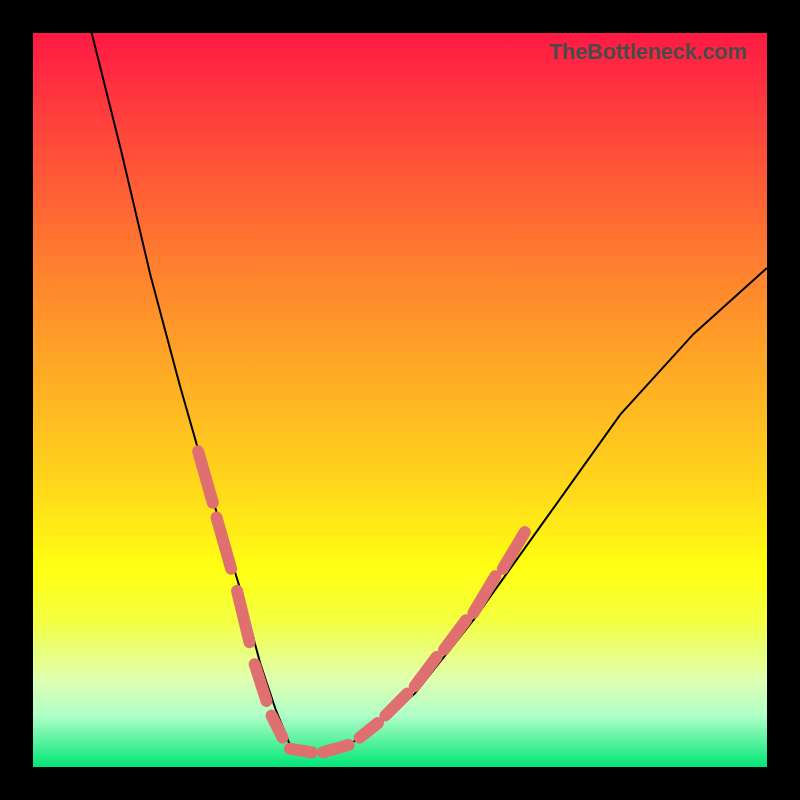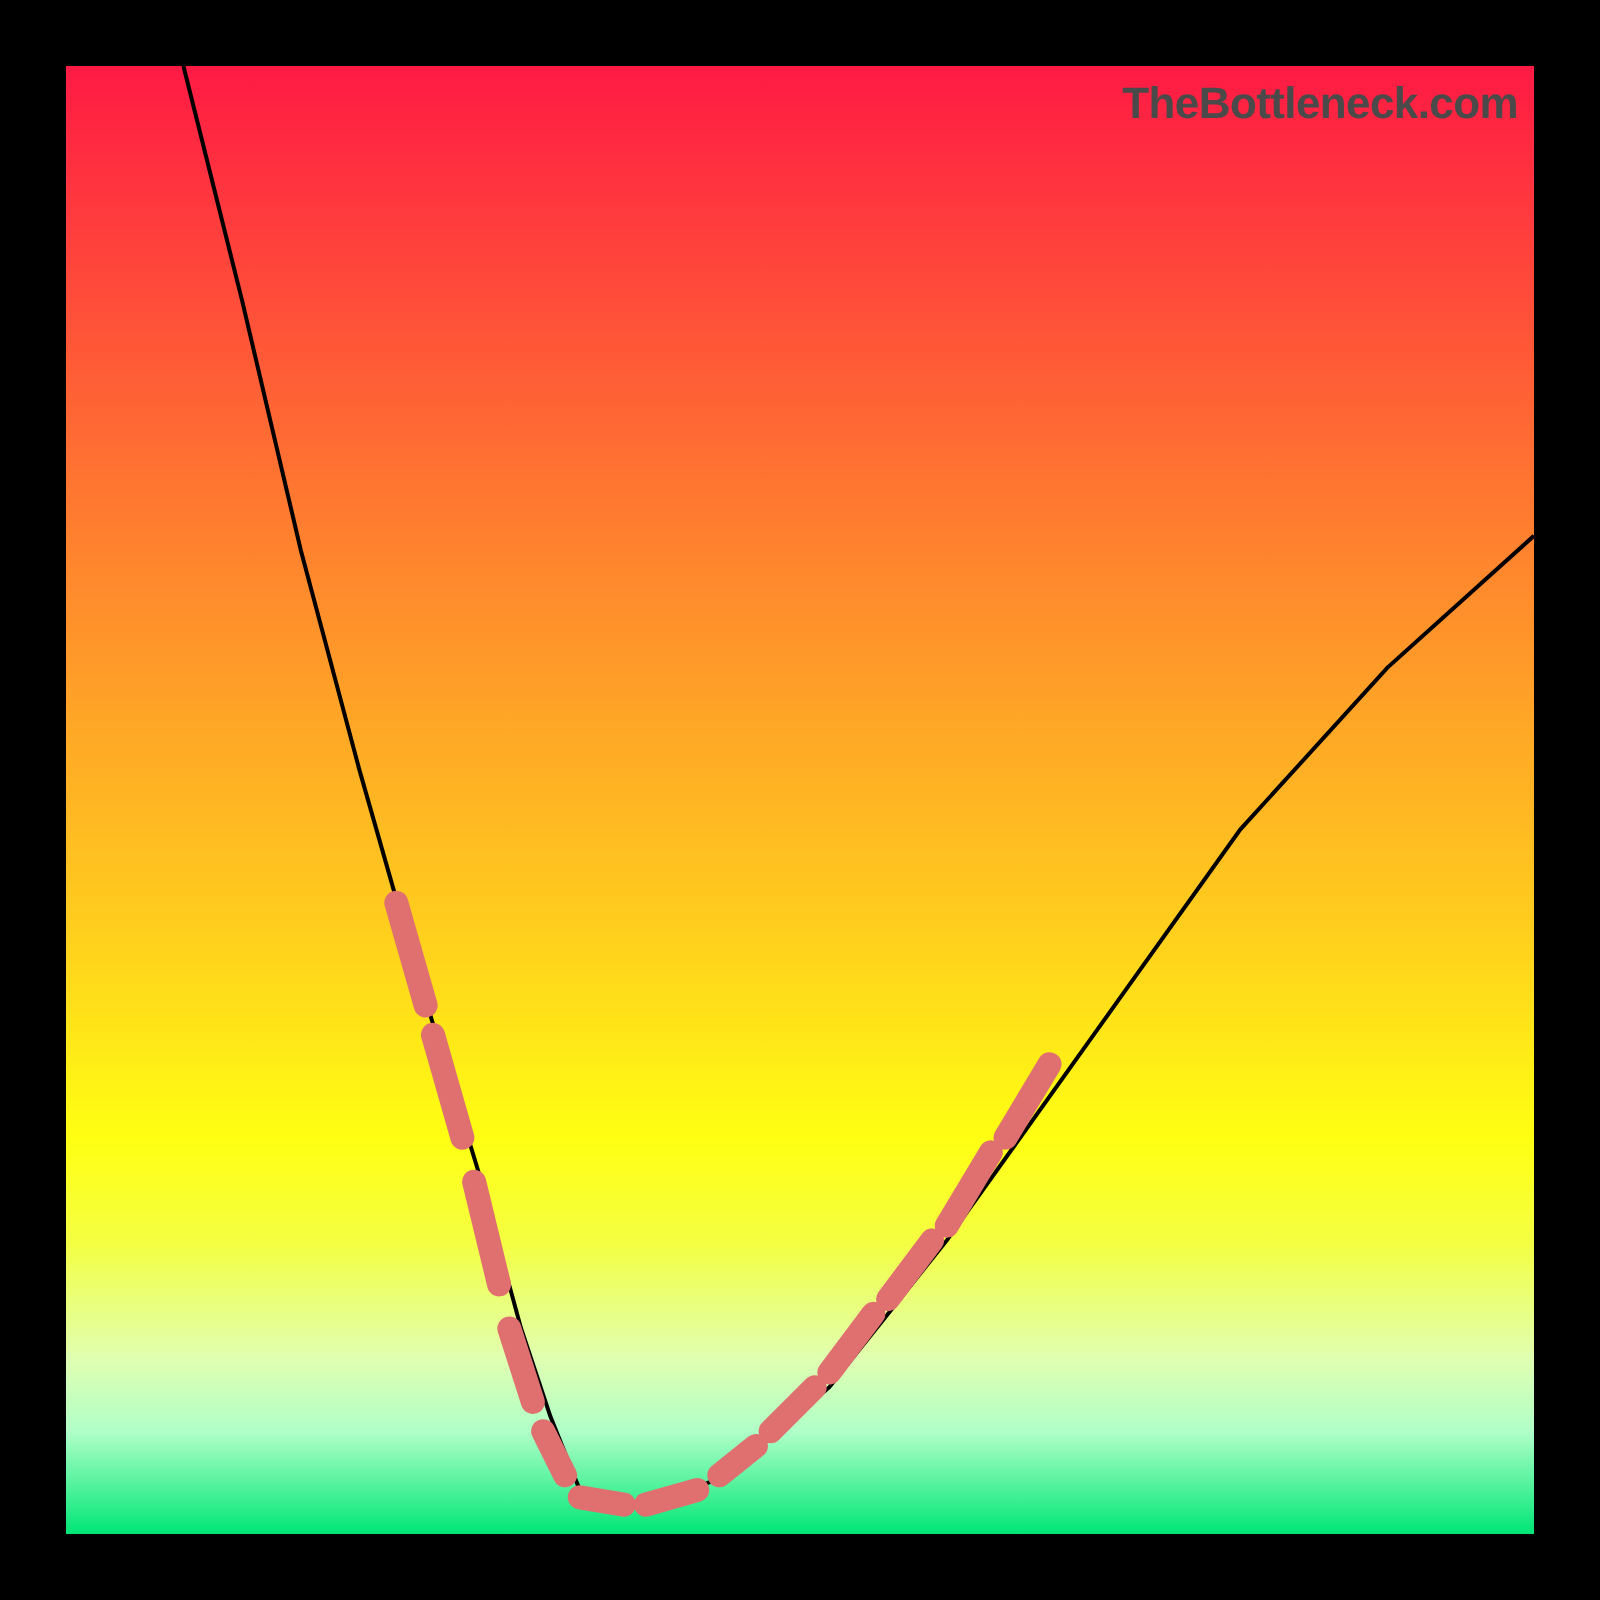--- a/index.html
+++ b/index.html
@@ -31,21 +31,21 @@
       #ffff12 73%,
       #f4ff40 80%,
       #e0ffb0 88%,
       #b0ffc8 93%,
       #00e676 100%
     );
   }
   .attribution {
     position: absolute;
     top: 6px;
-    right: 8px;
+    right: 20px;
     color: #4a4a4a;
     font-size: 22px;
     font-weight: 600;
     letter-spacing: -0.3px;
     margin-left: 21px;
   }
   svg.curve {
     position: absolute;
     top: 0;
     left: 0;

